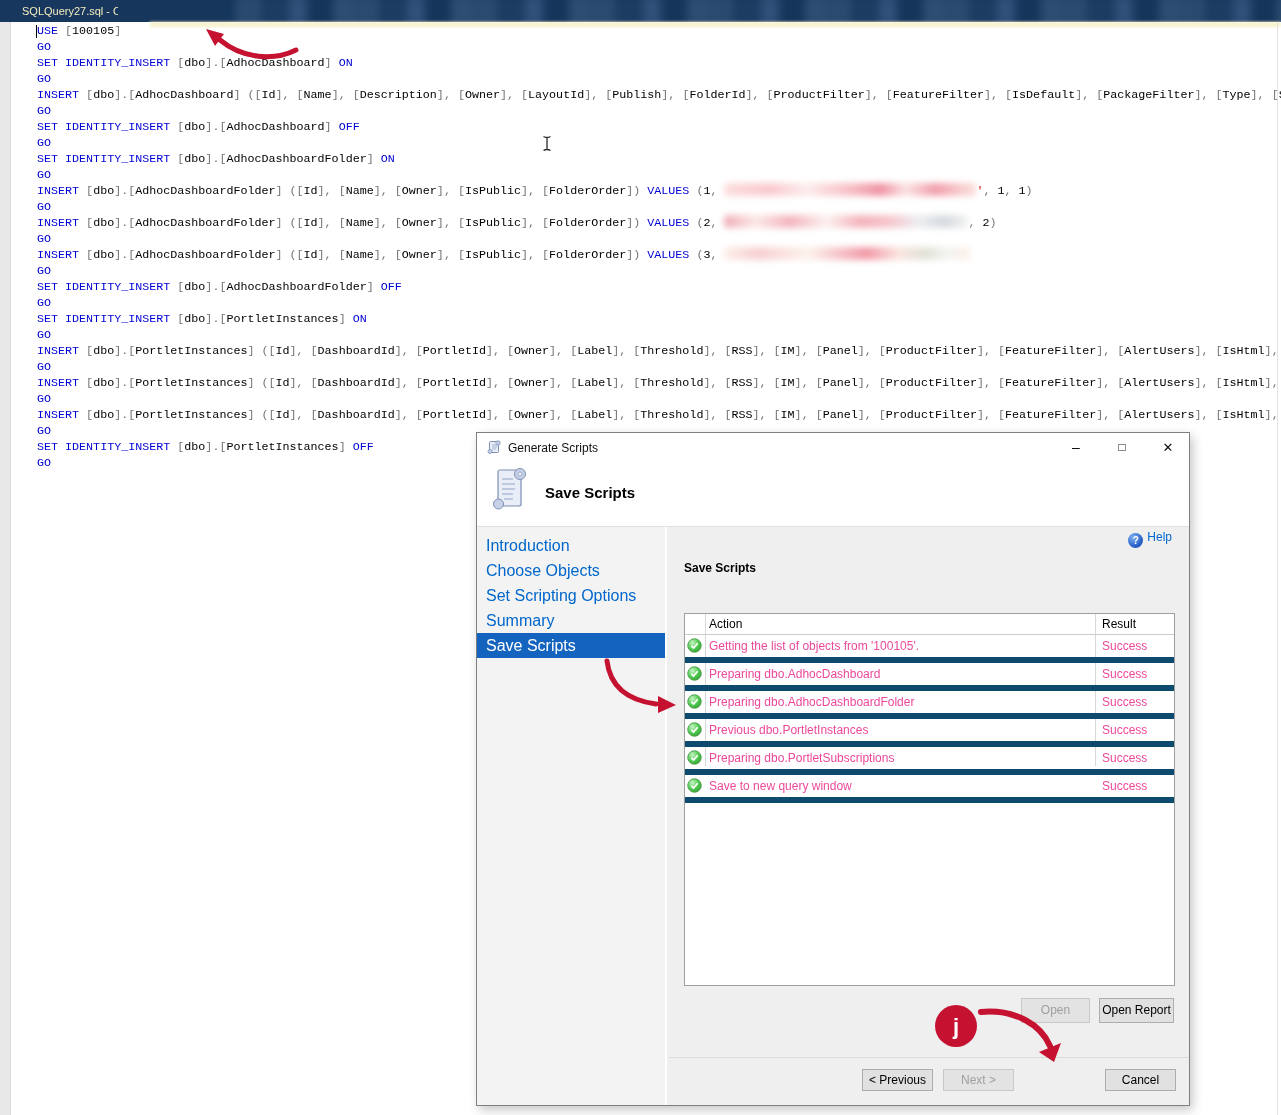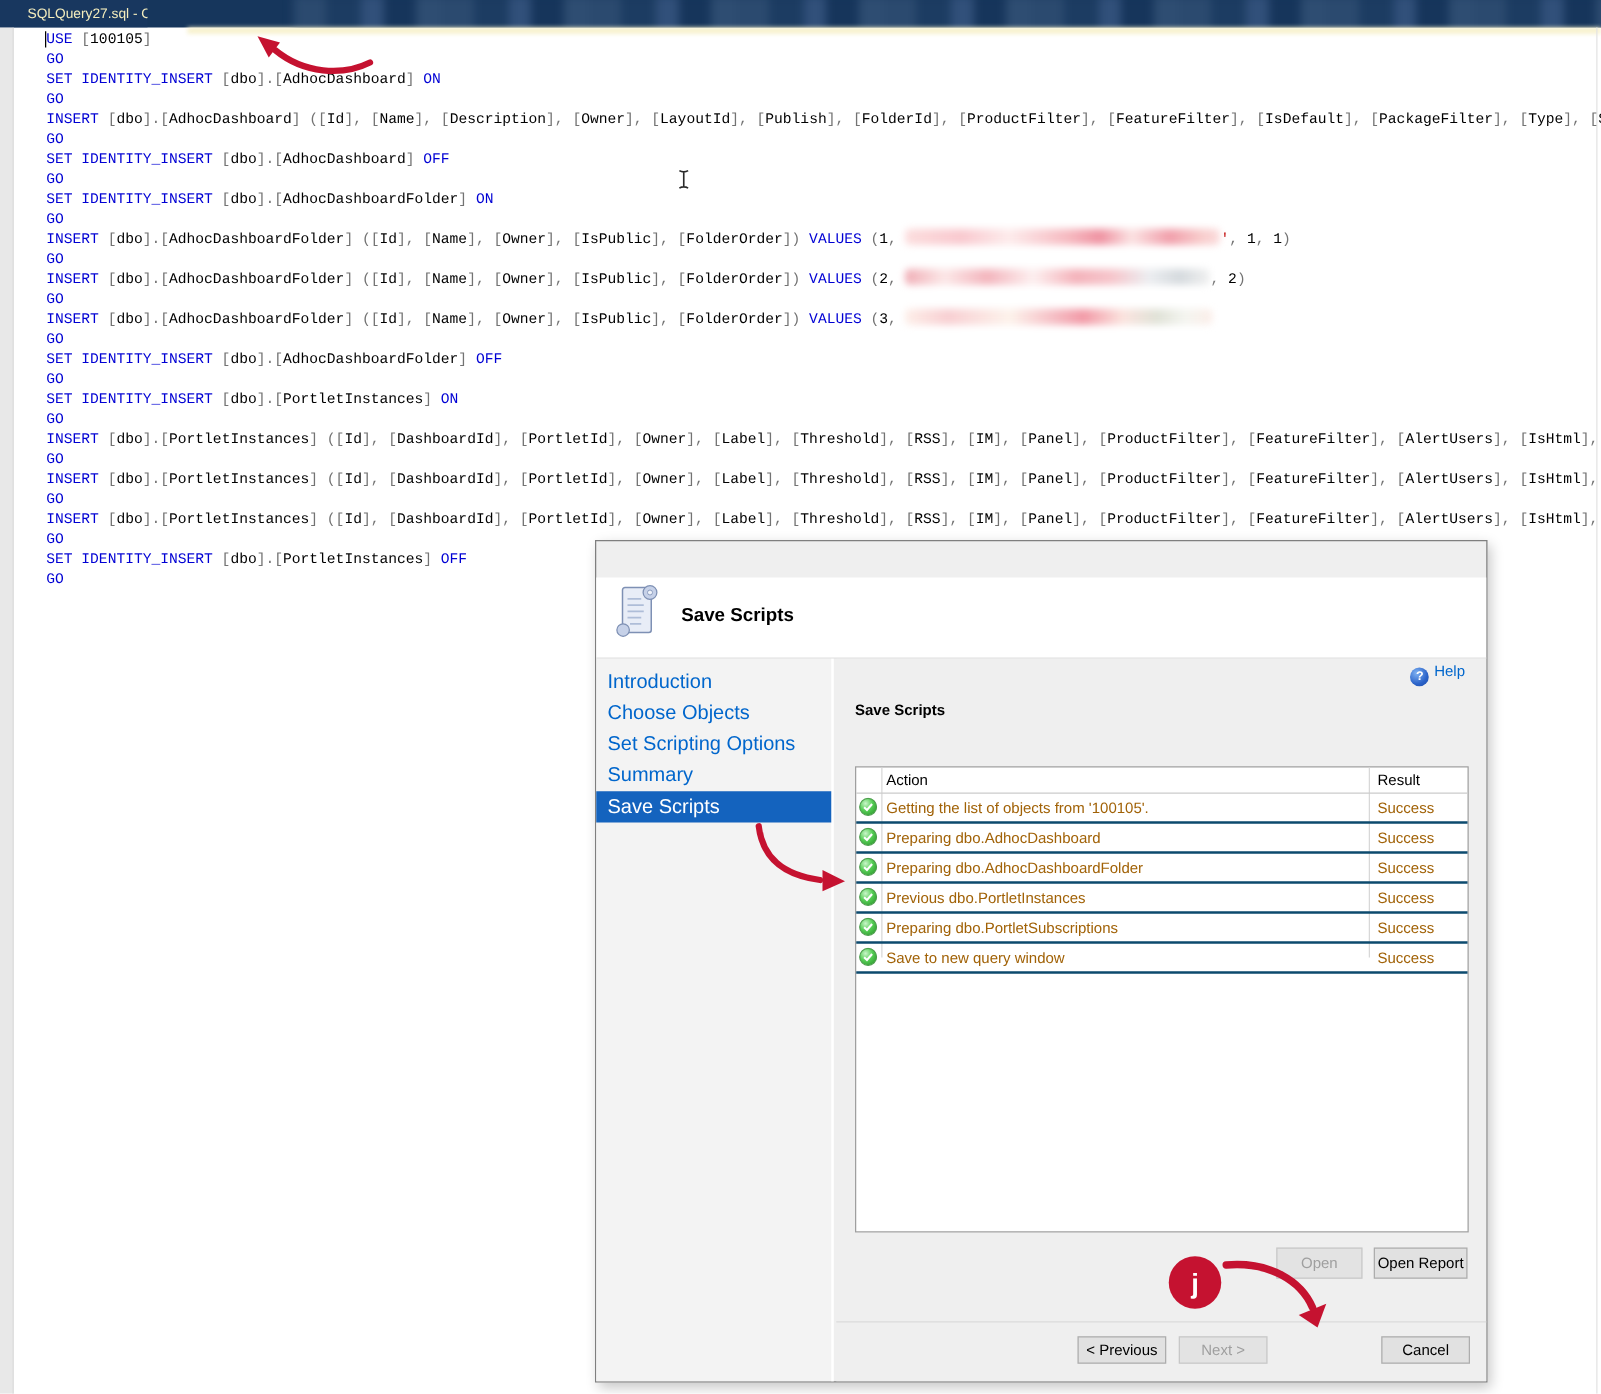--- a/index.html
+++ b/index.html
@@ -56,21 +56,21 @@
   .help-ic{display:inline-block;width:15px;height:15px;border-radius:50%;vertical-align:-3px;margin-right:4px;
     background:radial-gradient(circle at 35% 30%,#7fb2f2,#2b63c9 60%,#1a4ba8);color:#fff;font-size:10px;font-weight:bold;
     text-align:center;line-height:15px;}
   .section-title{position:absolute;left:15px;top:34px;font-size:12px;font-weight:bold;color:#000;}
   .rtable{position:absolute;left:15px;top:86px;width:491px;height:373px;background:#fff;border:1px solid #9f9f9f;box-sizing:border-box;}
   .thead{position:relative;height:20px;border-bottom:1px solid #cccccc;font-size:12px;color:#000;}
   .th-action{position:absolute;left:24px;top:3px;}
   .th-result{position:absolute;left:417px;top:3px;}
   .vline{position:absolute;top:0;width:1px;height:152px;background:#d8d8d8;}
   .vl1{left:20px;} .vl2{left:410px;}
-  .t-row{position:relative;height:22px;border-bottom:2px solid #0c4a6e;font-size:12px;color:#a16207;text-align:center;}
+  .t-row{position:relative;height:22px;border-bottom:6px solid #0c4a6e;font-size:12px;color:#ec4899;text-align:center;}
   .cell-icon{position:absolute;left:2px;top:3px;}
   .cell-action{position:absolute;left:24px;top:0;line-height:22px;}
   .cell-result{position:absolute;left:417px;top:0;line-height:22px;}
   
   .btn{position:absolute;background:#e1e1e1;border:1px solid #adadad;font-size:12px;color:#000;
     text-align:center;box-sizing:border-box;cursor:default;font-family:"Liberation Sans",sans-serif;}
   .btn.disabled{background:#e3e3e3;border-color:#c8c8c8;color:#9f9f9f;}
   .btn-open{left:352px;top:471px;width:69px;height:25px;line-height:23px;}
   .btn-savereport{left:430px;top:471px;width:75px;height:25px;line-height:23px;}
   .sep{position:absolute;left:0;right:0;top:530px;border-top:1px solid #dcdcdc;}
@@ -101,20 +101,34 @@
   <div class="tab">SQLQuery27.sql - OS..</div>
 </div>
 <div class="under-strip"></div>
 
 <div class="gutter"></div>
 <div class="right-edge"></div>
 <div class="caret"></div>
 <div class="code" id="sql-code"><div class="code-line"><span class="kw">USE</span> <span class="pt">[</span>100105<span class="pt">]</span></div><div class="code-line"><span class="kw">GO</span></div><div class="code-line"><span class="kw">SET</span> <span class="kw">IDENTITY_INSERT</span> <span class="pt">[</span>dbo<span class="pt">]</span><span class="pt">.</span><span class="pt">[</span>AdhocDashboard<span class="pt">]</span> <span class="kw">ON</span></div><div class="code-line"><span class="kw">GO</span></div><div class="code-line"><span class="kw">INSERT</span> <span class="pt">[</span>dbo<span class="pt">]</span><span class="pt">.</span><span class="pt">[</span>AdhocDashboard<span class="pt">]</span> <span class="pt">(</span><span class="pt">[</span>Id<span class="pt">]</span><span class="pt">,</span> <span class="pt">[</span>Name<span class="pt">]</span><span class="pt">,</span> <span class="pt">[</span>Description<span class="pt">]</span><span class="pt">,</span> <span class="pt">[</span>Owner<span class="pt">]</span><span class="pt">,</span> <span class="pt">[</span>LayoutId<span class="pt">]</span><span class="pt">,</span> <span class="pt">[</span>Publish<span class="pt">]</span><span class="pt">,</span> <span class="pt">[</span>FolderId<span class="pt">]</span><span class="pt">,</span> <span class="pt">[</span>ProductFilter<span class="pt">]</span><span class="pt">,</span> <span class="pt">[</span>FeatureFilter<span class="pt">]</span><span class="pt">,</span> <span class="pt">[</span>IsDefault<span class="pt">]</span><span class="pt">,</span> <span class="pt">[</span>PackageFilter<span class="pt">]</span><span class="pt">,</span> <span class="pt">[</span>Type<span class="pt">]</span><span class="pt">,</span> <span class="pt">[</span>S</div><div class="code-line"><span class="kw">GO</span></div><div class="code-line"><span class="kw">SET</span> <span class="kw">IDENTITY_INSERT</span> <span class="pt">[</span>dbo<span class="pt">]</span><span class="pt">.</span><span class="pt">[</span>AdhocDashboard<span class="pt">]</span> <span class="kw">OFF</span></div><div class="code-line"><span class="kw">GO</span></div><div class="code-line"><span class="kw">SET</span> <span class="kw">IDENTITY_INSERT</span> <span class="pt">[</span>dbo<span class="pt">]</span><span class="pt">.</span><span class="pt">[</span>AdhocDashboardFolder<span class="pt">]</span> <span class="kw">ON</span></div><div class="code-line"><span class="kw">GO</span></div><div class="code-line"><span class="kw">INSERT</span> <span class="pt">[</span>dbo<span class="pt">]</span><span class="pt">.</span><span class="pt">[</span>AdhocDashboardFolder<span class="pt">]</span> <span class="pt">(</span><span class="pt">[</span>Id<span class="pt">]</span><span class="pt">,</span> <span class="pt">[</span>Name<span class="pt">]</span><span class="pt">,</span> <span class="pt">[</span>Owner<span class="pt">]</span><span class="pt">,</span> <span class="pt">[</span>IsPublic<span class="pt">]</span><span class="pt">,</span> <span class="pt">[</span>FolderOrder<span class="pt">]</span><span class="pt">)</span> <span class="kw">VALUES</span> <span class="pt">(</span>1<span class="pt">,</span> <span class="redact r1"></span><span class="st">'</span><span class="pt">,</span> 1<span class="pt">,</span> 1<span class="pt">)</span></div><div class="code-line"><span class="kw">GO</span></div><div class="code-line"><span class="kw">INSERT</span> <span class="pt">[</span>dbo<span class="pt">]</span><span class="pt">.</span><span class="pt">[</span>AdhocDashboardFolder<span class="pt">]</span> <span class="pt">(</span><span class="pt">[</span>Id<span class="pt">]</span><span class="pt">,</span> <span class="pt">[</span>Name<span class="pt">]</span><span class="pt">,</span> <span class="pt">[</span>Owner<span class="pt">]</span><span class="pt">,</span> <span class="pt">[</span>IsPublic<span class="pt">]</span><span class="pt">,</span> <span class="pt">[</span>FolderOrder<span class="pt">]</span><span class="pt">)</span> <span class="kw">VALUES</span> <span class="pt">(</span>2<span class="pt">,</span> <span class="redact r2"></span><span class="pt">,</span> 2<span class="pt">)</span></div><div class="code-line"><span class="kw">GO</span></div><div class="code-line"><span class="kw">INSERT</span> <span class="pt">[</span>dbo<span class="pt">]</span><span class="pt">.</span><span class="pt">[</span>AdhocDashboardFolder<span class="pt">]</span> <span class="pt">(</span><span class="pt">[</span>Id<span class="pt">]</span><span class="pt">,</span> <span class="pt">[</span>Name<span class="pt">]</span><span class="pt">,</span> <span class="pt">[</span>Owner<span class="pt">]</span><span class="pt">,</span> <span class="pt">[</span>IsPublic<span class="pt">]</span><span class="pt">,</span> <span class="pt">[</span>FolderOrder<span class="pt">]</span><span class="pt">)</span> <span class="kw">VALUES</span> <span class="pt">(</span>3<span class="pt">,</span> <span class="redact r3"></span></div><div class="code-line"><span class="kw">GO</span></div><div class="code-line"><span class="kw">SET</span> <span class="kw">IDENTITY_INSERT</span> <span class="pt">[</span>dbo<span class="pt">]</span><span class="pt">.</span><span class="pt">[</span>AdhocDashboardFolder<span class="pt">]</span> <span class="kw">OFF</span></div><div class="code-line"><span class="kw">GO</span></div><div class="code-line"><span class="kw">SET</span> <span class="kw">IDENTITY_INSERT</span> <span class="pt">[</span>dbo<span class="pt">]</span><span class="pt">.</span><span class="pt">[</span>PortletInstances<span class="pt">]</span> <span class="kw">ON</span></div><div class="code-line"><span class="kw">GO</span></div><div class="code-line"><span class="kw">INSERT</span> <span class="pt">[</span>dbo<span class="pt">]</span><span class="pt">.</span><span class="pt">[</span>PortletInstances<span class="pt">]</span> <span class="pt">(</span><span class="pt">[</span>Id<span class="pt">]</span><span class="pt">,</span> <span class="pt">[</span>DashboardId<span class="pt">]</span><span class="pt">,</span> <span class="pt">[</span>PortletId<span class="pt">]</span><span class="pt">,</span> <span class="pt">[</span>Owner<span class="pt">]</span><span class="pt">,</span> <span class="pt">[</span>Label<span class="pt">]</span><span class="pt">,</span> <span class="pt">[</span>Threshold<span class="pt">]</span><span class="pt">,</span> <span class="pt">[</span>RSS<span class="pt">]</span><span class="pt">,</span> <span class="pt">[</span>IM<span class="pt">]</span><span class="pt">,</span> <span class="pt">[</span>Panel<span class="pt">]</span><span class="pt">,</span> <span class="pt">[</span>ProductFilter<span class="pt">]</span><span class="pt">,</span> <span class="pt">[</span>FeatureFilter<span class="pt">]</span><span class="pt">,</span> <span class="pt">[</span>AlertUsers<span class="pt">]</span><span class="pt">,</span> <span class="pt">[</span>IsHtml<span class="pt">]</span><span class="pt">,</span></div><div class="code-line"><span class="kw">GO</span></div><div class="code-line"><span class="kw">INSERT</span> <span class="pt">[</span>dbo<span class="pt">]</span><span class="pt">.</span><span class="pt">[</span>PortletInstances<span class="pt">]</span> <span class="pt">(</span><span class="pt">[</span>Id<span class="pt">]</span><span class="pt">,</span> <span class="pt">[</span>DashboardId<span class="pt">]</span><span class="pt">,</span> <span class="pt">[</span>PortletId<span class="pt">]</span><span class="pt">,</span> <span class="pt">[</span>Owner<span class="pt">]</span><span class="pt">,</span> <span class="pt">[</span>Label<span class="pt">]</span><span class="pt">,</span> <span class="pt">[</span>Threshold<span class="pt">]</span><span class="pt">,</span> <span class="pt">[</span>RSS<span class="pt">]</span><span class="pt">,</span> <span class="pt">[</span>IM<span class="pt">]</span><span class="pt">,</span> <span class="pt">[</span>Panel<span class="pt">]</span><span class="pt">,</span> <span class="pt">[</span>ProductFilter<span class="pt">]</span><span class="pt">,</span> <span class="pt">[</span>FeatureFilter<span class="pt">]</span><span class="pt">,</span> <span class="pt">[</span>AlertUsers<span class="pt">]</span><span class="pt">,</span> <span class="pt">[</span>IsHtml<span class="pt">]</span><span class="pt">,</span></div><div class="code-line"><span class="kw">GO</span></div><div class="code-line"><span class="kw">INSERT</span> <span class="pt">[</span>dbo<span class="pt">]</span><span class="pt">.</span><span class="pt">[</span>PortletInstances<span class="pt">]</span> <span class="pt">(</span><span class="pt">[</span>Id<span class="pt">]</span><span class="pt">,</span> <span class="pt">[</span>DashboardId<span class="pt">]</span><span class="pt">,</span> <span class="pt">[</span>PortletId<span class="pt">]</span><span class="pt">,</span> <span class="pt">[</span>Owner<span class="pt">]</span><span class="pt">,</span> <span class="pt">[</span>Label<span class="pt">]</span><span class="pt">,</span> <span class="pt">[</span>Threshold<span class="pt">]</span><span class="pt">,</span> <span class="pt">[</span>RSS<span class="pt">]</span><span class="pt">,</span> <span class="pt">[</span>IM<span class="pt">]</span><span class="pt">,</span> <span class="pt">[</span>Panel<span class="pt">]</span><span class="pt">,</span> <span class="pt">[</span>ProductFilter<span class="pt">]</span><span class="pt">,</span> <span class="pt">[</span>FeatureFilter<span class="pt">]</span><span class="pt">,</span> <span class="pt">[</span>AlertUsers<span class="pt">]</span><span class="pt">,</span> <span class="pt">[</span>IsHtml<span class="pt">]</span><span class="pt">,</span></div><div class="code-line"><span class="kw">GO</span></div><div class="code-line"><span class="kw">SET</span> <span class="kw">IDENTITY_INSERT</span> <span class="pt">[</span>dbo<span class="pt">]</span><span class="pt">.</span><span class="pt">[</span>PortletInstances<span class="pt">]</span> <span class="kw">OFF</span></div><div class="code-line"><span class="kw">GO</span></div></div>
 
 <div class="dialog">
+  <div class="titlebar">
+    <span class="icon-sm">
+      <svg width="16" height="16" viewBox="0 0 16 16">
+        <rect x="3.5" y="2.5" width="9" height="11" rx="1" fill="#e8edf7" stroke="#7e90b4"></rect>
+        <circle cx="12" cy="4" r="2.2" fill="#c6d1e8" stroke="#7e90b4" stroke-width="0.8"></circle>
+        <circle cx="4" cy="12.5" r="2" fill="#c6d1e8" stroke="#7e90b4" stroke-width="0.8"></circle>
+        <path d="M6 6h5M6 8h5M6 10h4" stroke="#9fb0cd" stroke-width="0.9"></path>
+      </svg>
+    </span>
+    <span class="title-text">Generate Scripts</span>
+    <span class="win-btn wb-min">–</span>
+    <span class="win-btn wb-max">□</span>
+    <span class="win-btn wb-close">✕</span>
+  </div>
 
   <div class="headerband">
     <span class="icon-lg">
       <svg width="44" height="50" viewBox="0 0 44 50">
         <rect x="9" y="6" width="23" height="36" rx="2" fill="#e8edf7" stroke="#7e90b4" stroke-width="1.2"></rect>
         <circle cx="31" cy="10" r="5.5" fill="#c6d1e8" stroke="#7e90b4"></circle>
         <circle cx="31" cy="10" r="2" fill="#eef2fa" stroke="#8d9ec0" stroke-width="0.8"></circle>
         <circle cx="9.5" cy="40" r="5" fill="#c6d1e8" stroke="#7e90b4"></circle>
         <path d="M13 15h11M13 20h13M13 25h13M13 30h11M15 35h9" stroke="#aebdd8" stroke-width="1.4"></path>
       </svg>

